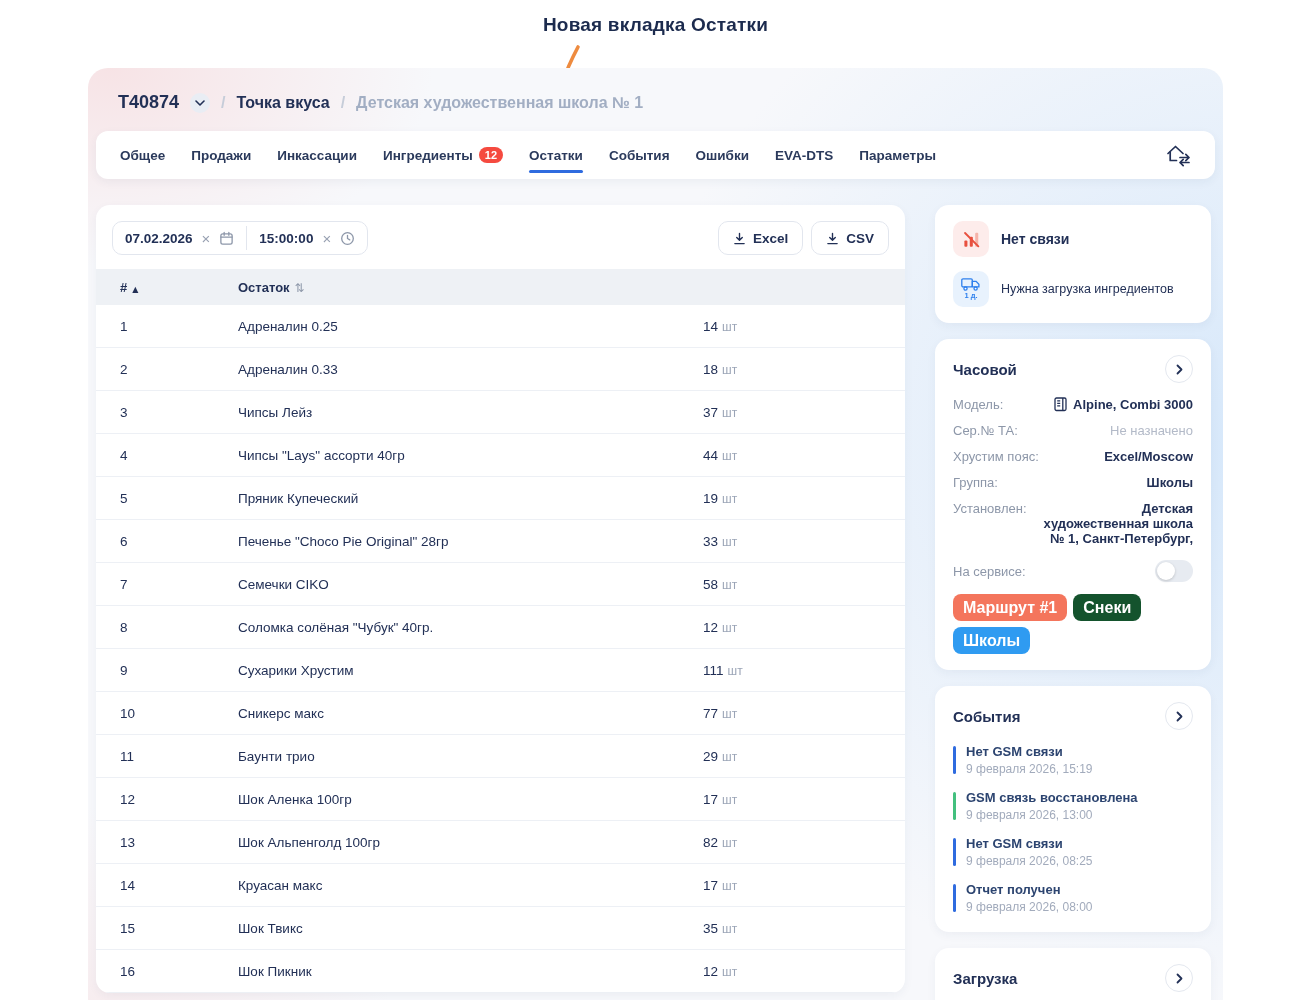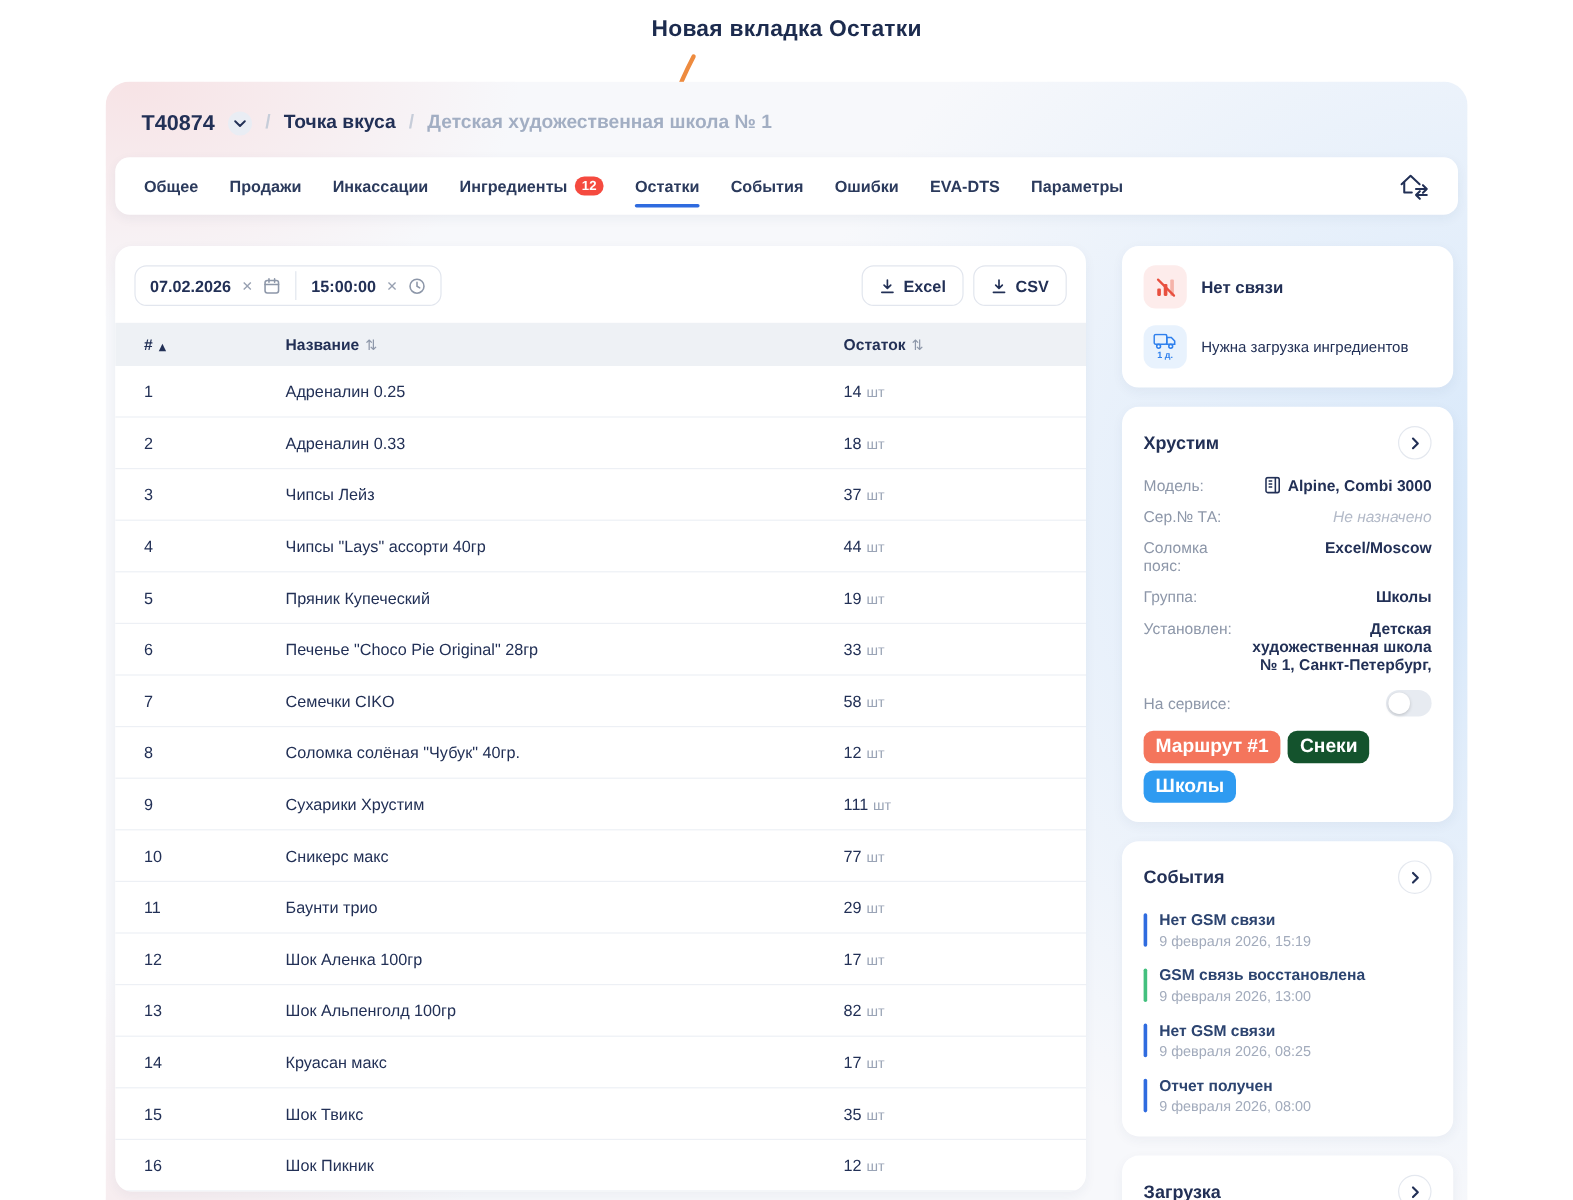--- a/index.html
+++ b/index.html
@@ -80,21 +80,21 @@
   .status-text { font-size:12.5px; color:#223056; }
 
   .card-head { display:flex; align-items:center; justify-content:space-between; margin-bottom:14px; }
   .card-title { font-size:15px; font-weight:bold; }
   .chev-btn { width:28px; height:28px; border-radius:50%; border:1px solid #e4e8ef; background:#fff; display:flex; align-items:center; justify-content:center; cursor:pointer; flex:none; }
 
   .field { display:flex; justify-content:space-between; gap:10px; margin-bottom:11px; font-size:13px; }
   .field-label { color:#8d97a9; flex:none; max-width:86px; }
   .field-value { font-weight:bold; text-align:right; color:#223056; }
   .field-value.model { display:flex; align-items:center; gap:6px; justify-content:flex-end; }
-  .field-value.muted { color:#b3bac8; font-style:italic; font-weight:normal;margin-left:36px; }
+  .field-value.muted { color:#b3bac8; font-weight:normal;margin-left:36px; }
 
   .service-row { display:flex; justify-content:space-between; align-items:center; margin:14px 0 12px 0; font-size:13px; }
   .service-label { color:#8d97a9; }
   .toggle { width:38px; height:22px; border-radius:11px; background:#e7ebf1; position:relative; display:inline-block; cursor:pointer; flex:none; }
   .knob { position:absolute; left:2px; top:2px; width:18px; height:18px; border-radius:50%; background:#fff; box-shadow:0 1px 3px rgba(0,0,0,.18); }
 
   .tags { display:flex; gap:6px; flex-wrap:wrap; }
   .tag { color:#fff; font-size:16px; font-weight:bold; padding:4.5px 10px; border-radius:8px; cursor:pointer; }
 
   .event { position:relative; padding-left:13px; margin-bottom:14px; cursor:pointer; }
@@ -202,21 +202,20 @@
             <svg width="13" height="13" viewBox="0 0 14 14" fill="none" stroke="#223056" stroke-width="1.5" stroke-linecap="round" stroke-linejoin="round">
                 <path d="M7 1.5v7M4 6l3 3 3-3M2 12.5h10"></path>
               </svg>
             <span>CSV</span>
           </button>
         </div>
       </div>
 
       <div class="thead">
         <div><span>#</span><span class="sort-asc">▲</span></div>
-        <div><span>Название</span><span class="sort-both">⇅</span></div>
         <div><span>Остаток</span><span class="sort-both">⇅</span></div>
       </div>
 
       <div class="tbody">
 
           <div class="trow">
             <div>1</div>
             <div>Адреналин 0.25</div>
             <div><span>14</span><span class="unit">шт</span></div>
           </div>
@@ -337,21 +336,21 @@
               <circle cx="14.6" cy="10.6" r="1.6" fill="#fff"></circle>
             </svg>
             <span class="truck-days">1 д.</span>
           </span>
           <span class="status-text">Нужна загрузка ингредиентов</span>
         </div>
       </div>
 
       <div class="card side-card">
         <div class="card-head">
-          <span class="card-title">Хрустим</span>
+          <span class="card-title">Часовой</span>
           <button class="chev-btn">
             <svg width="7" height="11" viewBox="0 0 7 11" fill="none" stroke="#223056" stroke-width="1.8" stroke-linecap="round" stroke-linejoin="round">
                 <path d="M1.5 1.5 L5.5 5.5 L1.5 9.5"></path>
               </svg>
           </button>
         </div>
         <div class="field">
           <span class="field-label">Модель:</span>
           <span class="field-value model">
             <svg width="13" height="15" viewBox="0 0 13 15" fill="none" stroke="#223056" stroke-width="1.3">
@@ -360,21 +359,21 @@
                 <path d="M3.2 3.8h3M3.2 6.3h3M3.2 8.8h3"></path>
             </svg>
             <span>Alpine, Combi 3000</span>
           </span>
         </div>
         <div class="field">
           <span class="field-label">Сер.№ ТА:</span>
           <span class="field-value muted">Не назначено</span>
         </div>
         <div class="field">
-          <span class="field-label">Соломка пояс:</span>
+          <span class="field-label">Хрустим пояс:</span>
           <span class="field-value">Excel/Moscow</span>
         </div>
         <div class="field">
           <span class="field-label">Группа:</span>
           <span class="field-value">Школы</span>
         </div>
         <div class="field">
           <span class="field-label">Установлен:</span>
           <span class="field-value">Детская художественная школа № 1, Санкт-Петербург,</span>
         </div>

